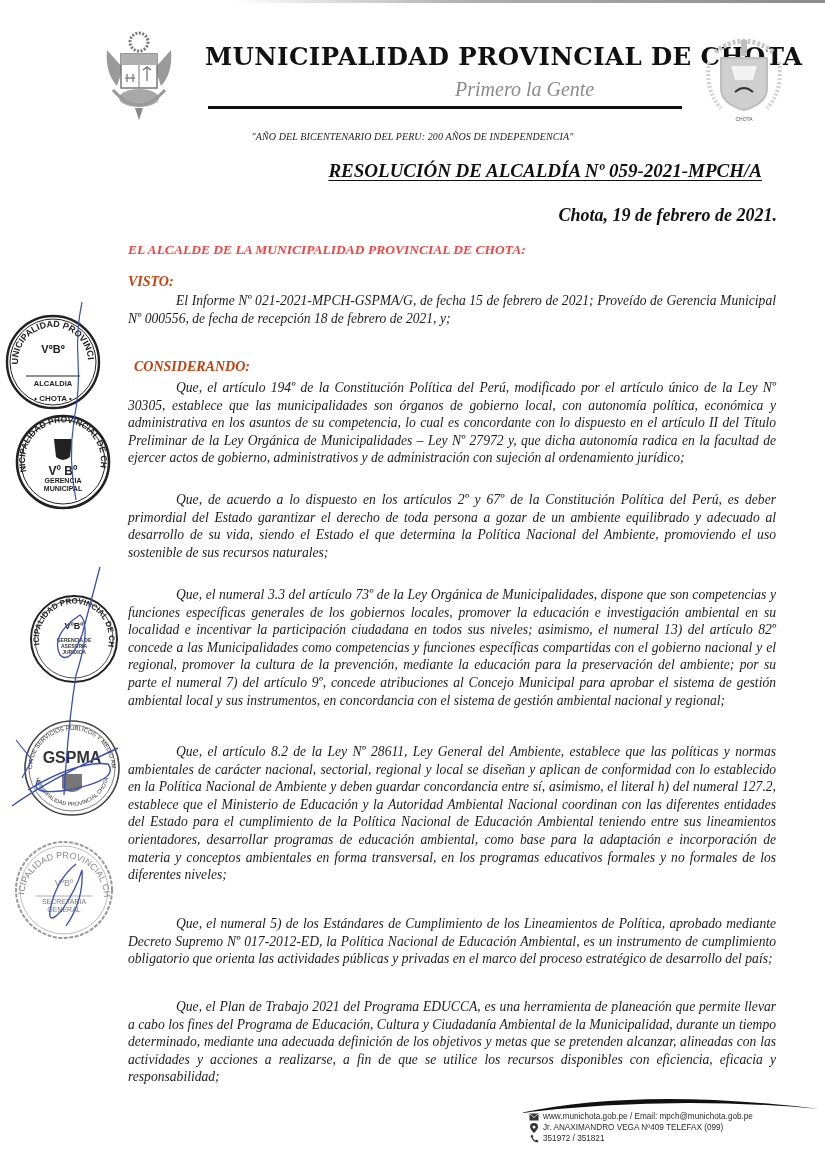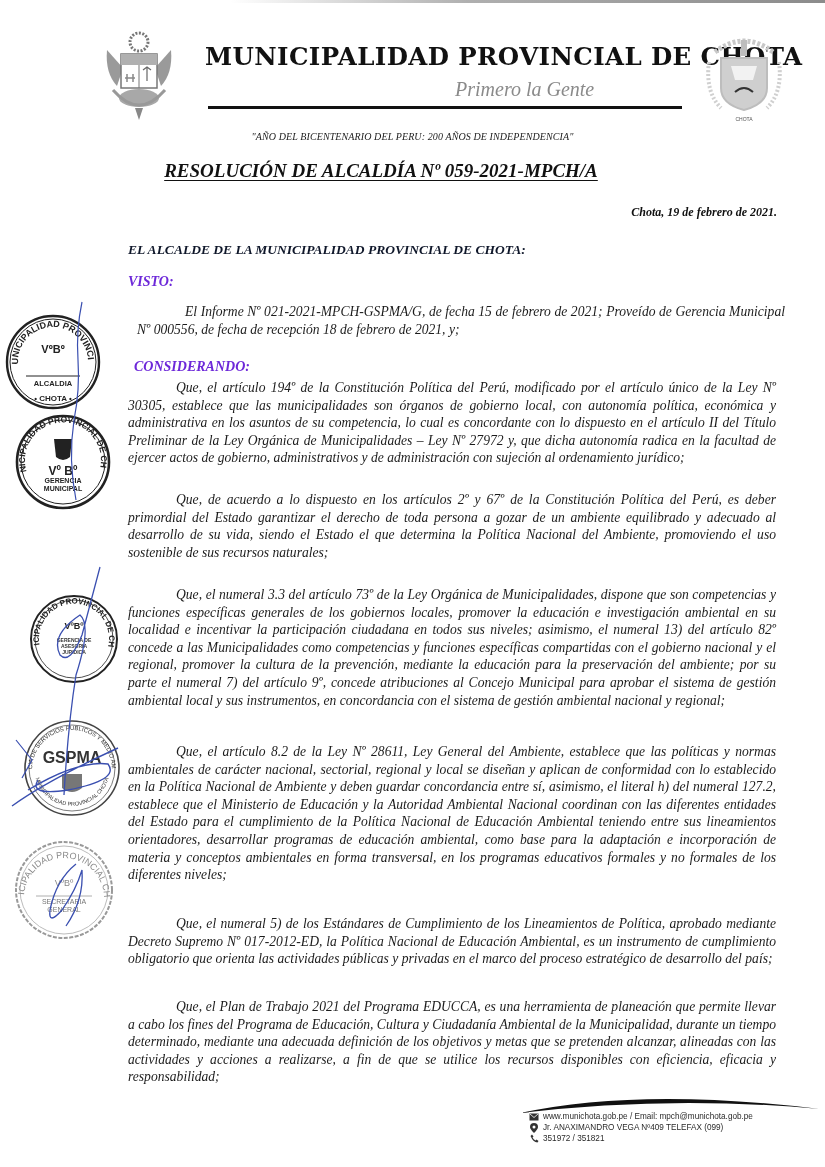--- a/index.html
+++ b/index.html
@@ -8,30 +8,30 @@
   .scan-top { position: absolute; left: 230px; top: 0; width: 595px; height: 3px; background: linear-gradient(90deg, rgba(120,120,120,0) 0%, rgba(110,110,110,0.55) 40%, rgba(90,90,90,0.7) 100%); }
 
   
   .crest-left { position: absolute; left: 103px; top: 28px; width: 72px; height: 95px; }
   .crest-right { position: absolute; left: 705px; top: 32px; width: 78px; height: 92px; }
   .muni-title { position: absolute; left: 205px; top: 42px; width: 475px; font-family: "DejaVu Serif", serif; font-weight: bold; font-size: 24.5px; letter-spacing: 0.4px; color: #111; white-space: nowrap; font-variant: small-caps; }
   .slogan { position: absolute; left: 455px; top: 78px; width: 222px; text-align: left; font-family: "Liberation Serif", serif; font-style: italic; font-size: 20px; color: #8a8a8a; }
   .header-rule { position: absolute; left: 208px; top: 106px; width: 474px; height: 3px; background: #111; }
 
   .year-motto { position: absolute; left: 0; width: 825px; top: 131px; text-align: center; font-family: "Liberation Serif", serif; font-style: italic; font-size: 10px; letter-spacing: 0.1px; color: #222; }
-  .res-title { position: absolute; left: 0; width: 762px; top: 160px; text-align: center; font-family: "Liberation Serif", serif; font-style: italic; font-weight: bold; font-size: 19px; text-decoration: underline; text-underline-offset: 3px; color: #111; }
-
-  .date-line { position: absolute; right: 48px; top: 205px; font-family: "Liberation Serif", serif; font-style: italic; font-weight: bold; font-size: 12px; color: #111; }
-  .alcalde { position: absolute; left: 128px; top: 242px; font-family: "Liberation Serif", serif; font-style: italic; font-weight: bold; font-size: 13.5px; color: #0f172a; }
-  .section-h { position: absolute; left: 128px; font-family: "Liberation Serif", serif; font-style: italic; font-weight: bold; font-size: 14px; color: #6d28d9; }
+  .res-title { position: absolute; left: 0; width: 762px; top: 160px; text-align: right; font-family: "Liberation Serif", serif; font-style: italic; font-weight: bold; font-size: 19px; text-decoration: underline; text-underline-offset: 3px; color: #111; }
+
+  .date-line { position: absolute; right: 48px; top: 205px; font-family: "Liberation Serif", serif; font-style: italic; font-weight: bold; font-size: 18px; color: #111; }
+  .alcalde { position: absolute; left: 128px; top: 242px; font-family: "Liberation Serif", serif; font-style: italic; font-weight: bold; font-size: 13.5px; color: #ef4444; }
+  .section-h { position: absolute; left: 128px; font-family: "Liberation Serif", serif; font-style: italic; font-weight: bold; font-size: 14px; color: #c2410c; }
   .visto-h { top: 274px; }
   .considerando-h { top: 359px; margin-left: 6px; }
 
   .para { position: absolute; left: 128px; width: 648px; font-family: "Liberation Serif", serif; font-style: italic; font-size: 13.6px; line-height: 17.6px; text-align: justify; text-indent: 48px; color: #1c1c1c; margin: 0; }
-  .p-visto { top: 303px; margin-left: 9px; }
+  .p-visto { top: 292px; }
   .p1 { top: 379px; }
   .p2 { top: 491px; }
   .p3 { top: 586px; }
   .p4 { top: 743px; }
   .p5 { top: 915px; }
   .p6 { top: 998px; }
 
   
   .stamp { position: absolute; }
   .stamp svg { display: block; }

